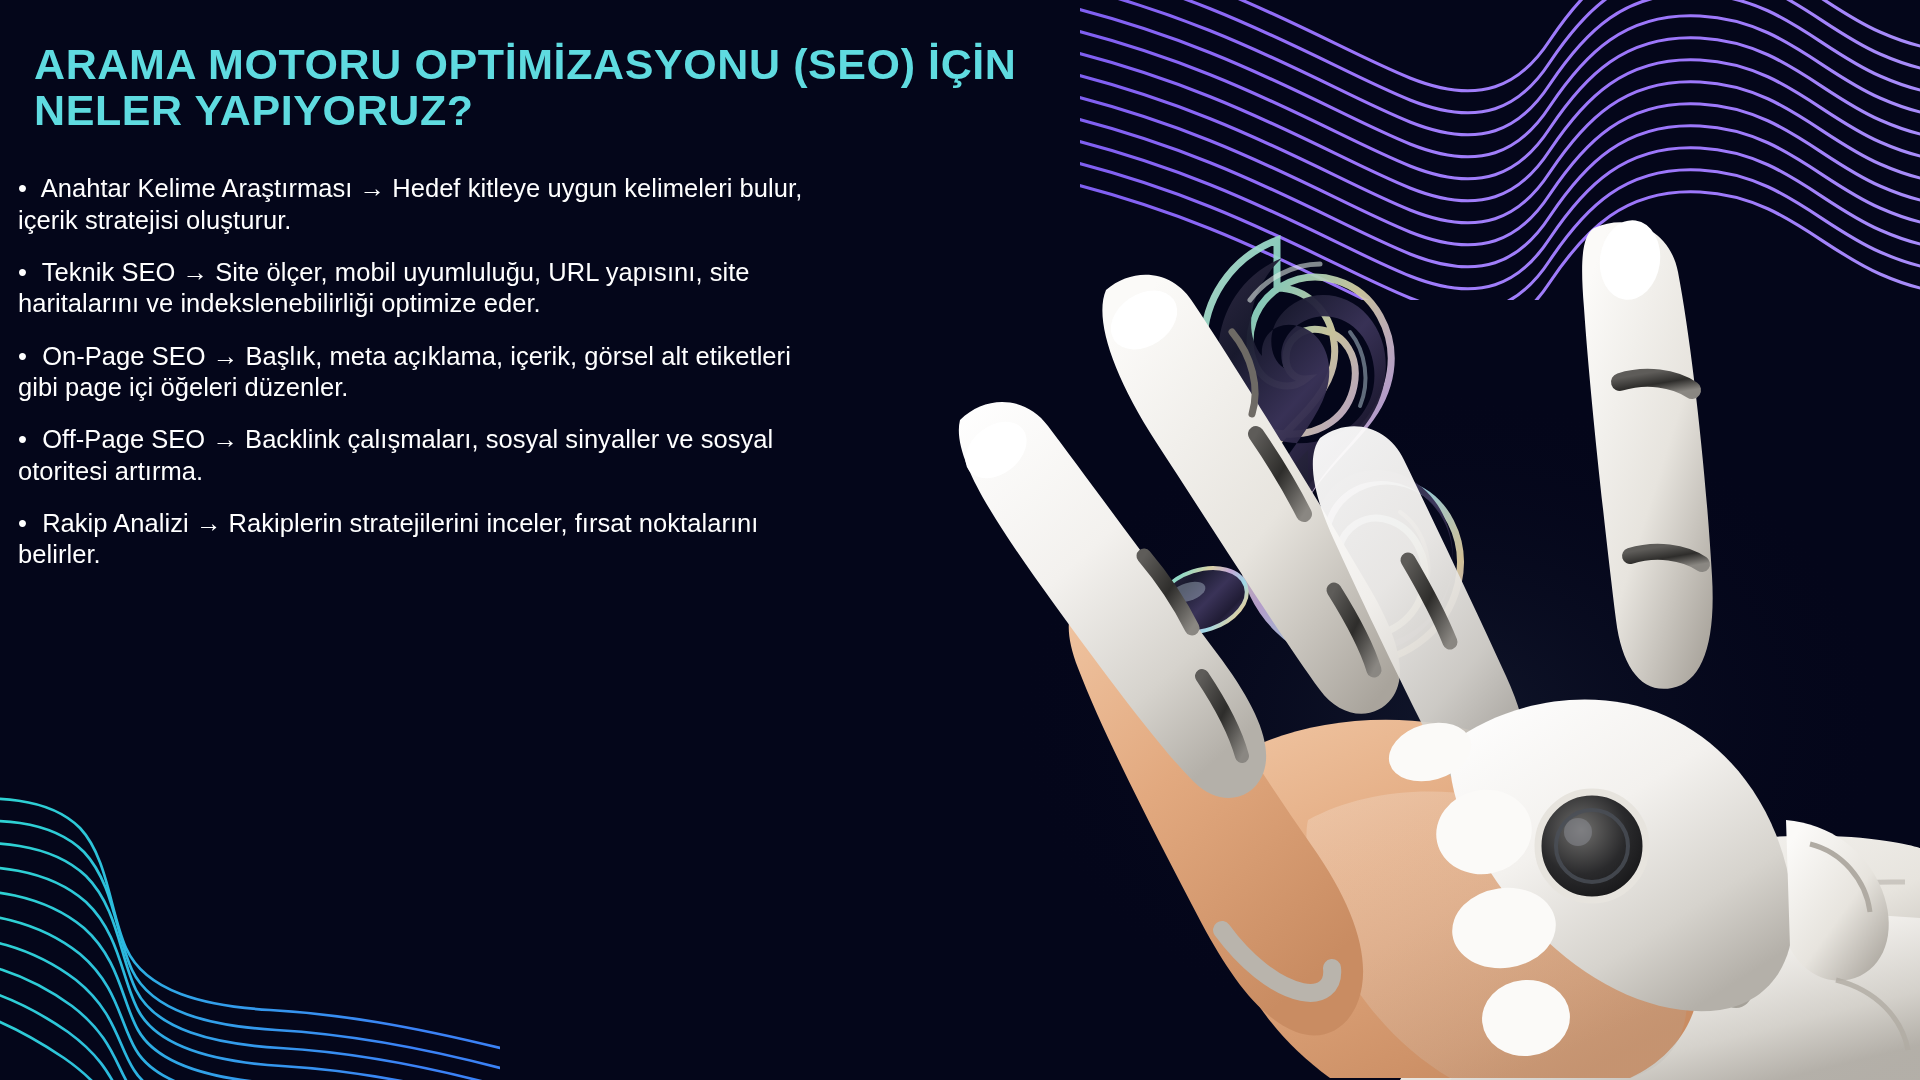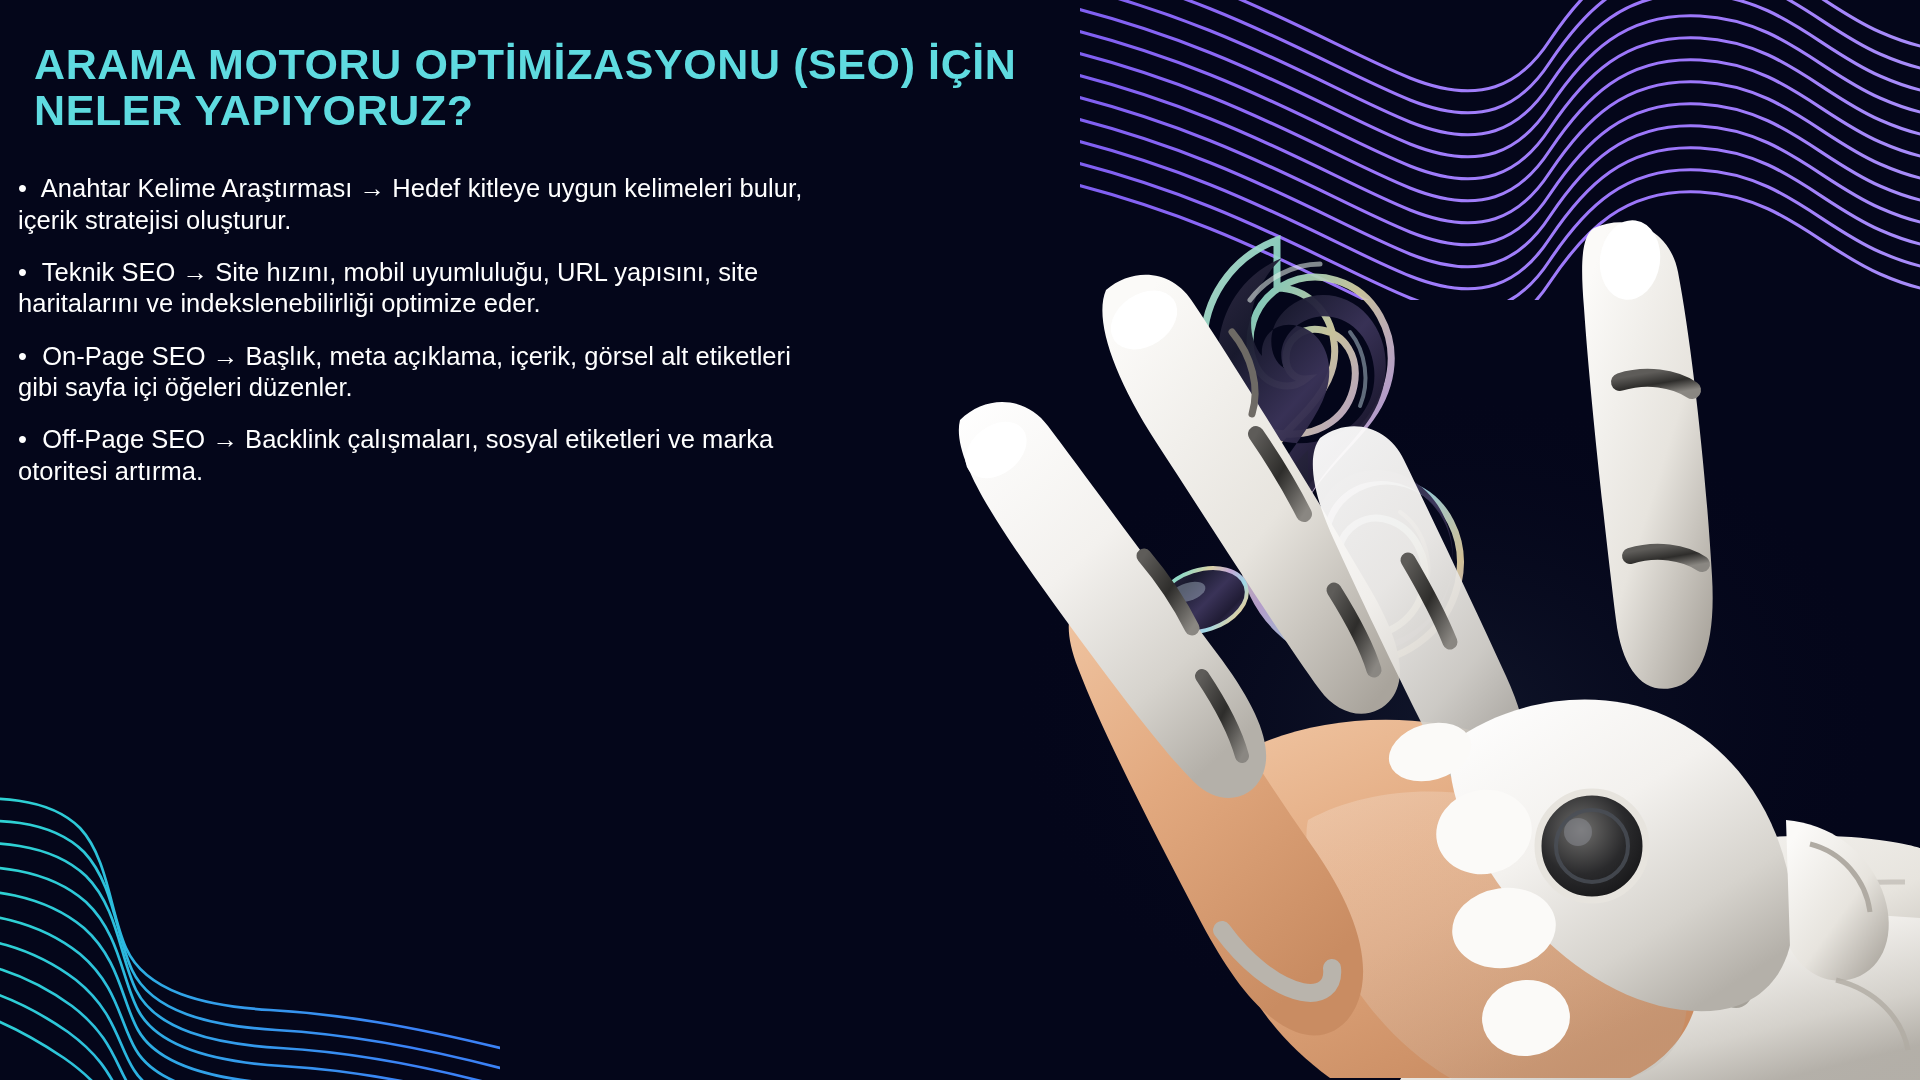--- a/index.html
+++ b/index.html
@@ -327,32 +327,36 @@
 
     <ul id="bullet-list" style="list-style:none;">
 
       <li class="bullet-item">
         <span class="bullet-dot">•</span>
         <span class="bullet-text">Anahtar Kelime Araştırması → Hedef kitleye uygun kelimeleri bulur, içerik stratejisi oluşturur.</span>
       </li>
 
       <li class="bullet-item">
         <span class="bullet-dot">•</span>
-        <span class="bullet-text">Teknik SEO → Site hızını, mobil uyumluluğu, URL yapısını, site haritalarını ve indekslenebilirliği optimize eder.</span>
-      </li>
-
-      <li class="bullet-item">
-        <span class="bullet-dot">•</span>
-        <span class="bullet-text">On-Page SEO → Başlık, meta açıklama, içerik, görsel alt etiketleri gibi sayfa içi öğeleri düzenler.</span>
-      </li>
-
-      <li class="bullet-item">
-        <span class="bullet-dot">•</span>
-        <span class="bullet-text">Off-Page SEO → Backlink çalışmaları, sosyal etiketleri ve marka otoritesi artırma.</span>
-      </li>
-
-
+        <span class="bullet-text">Teknik SEO → Site ölçer, mobil uyumluluğu, URL yapısını, site haritalarını ve indekslenebilirliği optimize eder.</span>
+      </li>
+
+      <li class="bullet-item">
+        <span class="bullet-dot">•</span>
+        <span class="bullet-text">On-Page SEO → Başlık, meta açıklama, içerik, görsel alt etiketleri gibi page içi öğeleri düzenler.</span>
+      </li>
+
+      <li class="bullet-item">
+        <span class="bullet-dot">•</span>
+        <span class="bullet-text">Off-Page SEO → Backlink çalışmaları, sosyal sinyaller ve sosyal otoritesi artırma.</span>
+      </li>
+
+
+      <li class="bullet-item">
+        <span class="bullet-dot">•</span>
+        <span class="bullet-text">Rakip Analizi → Rakiplerin stratejilerini inceler, fırsat noktalarını belirler.</span>
+      </li>
 
 
     </ul>
   </div>
 
 </div>
 
 </body></html>

